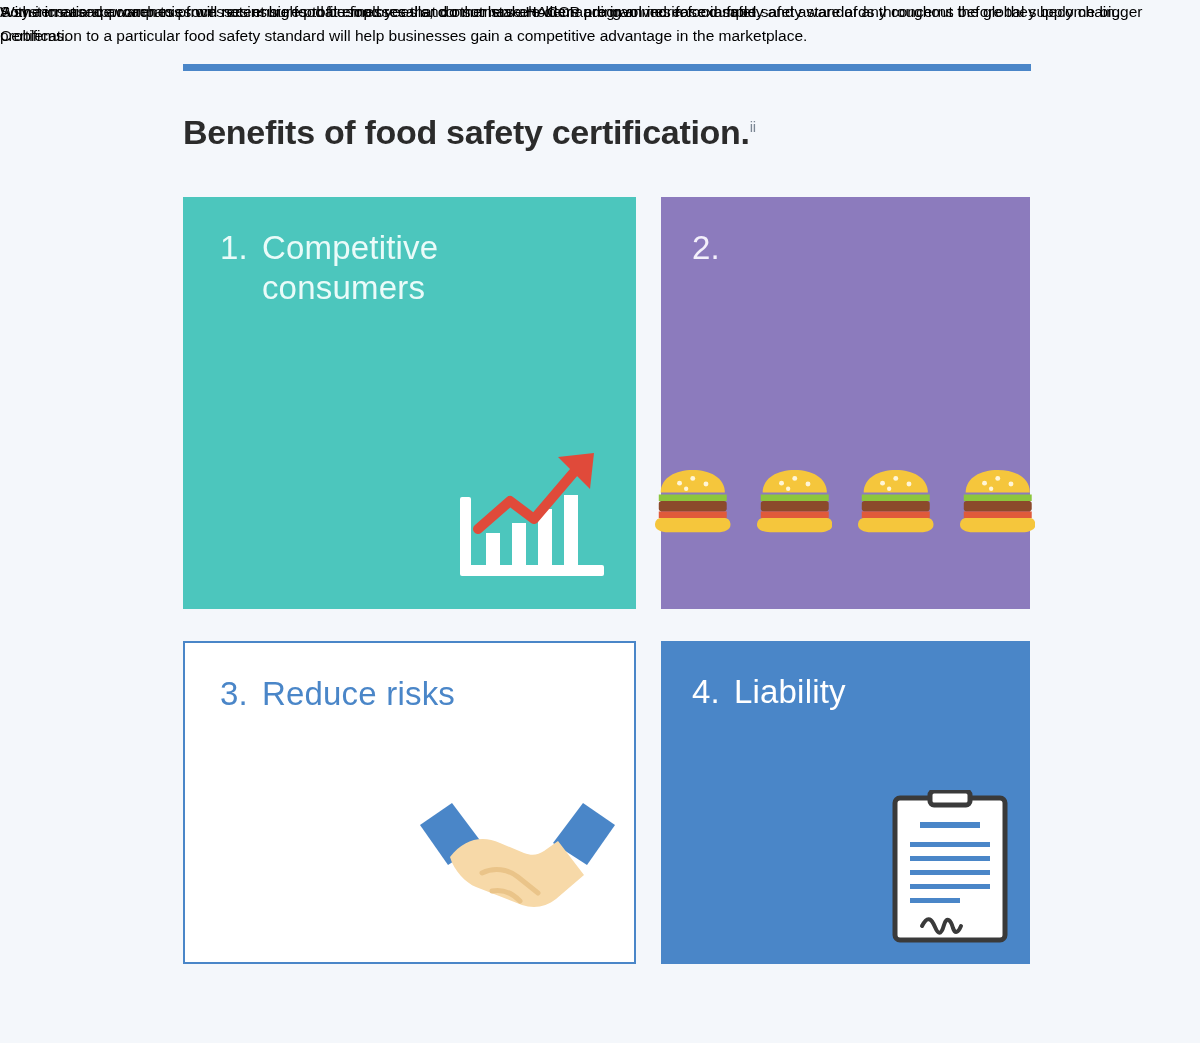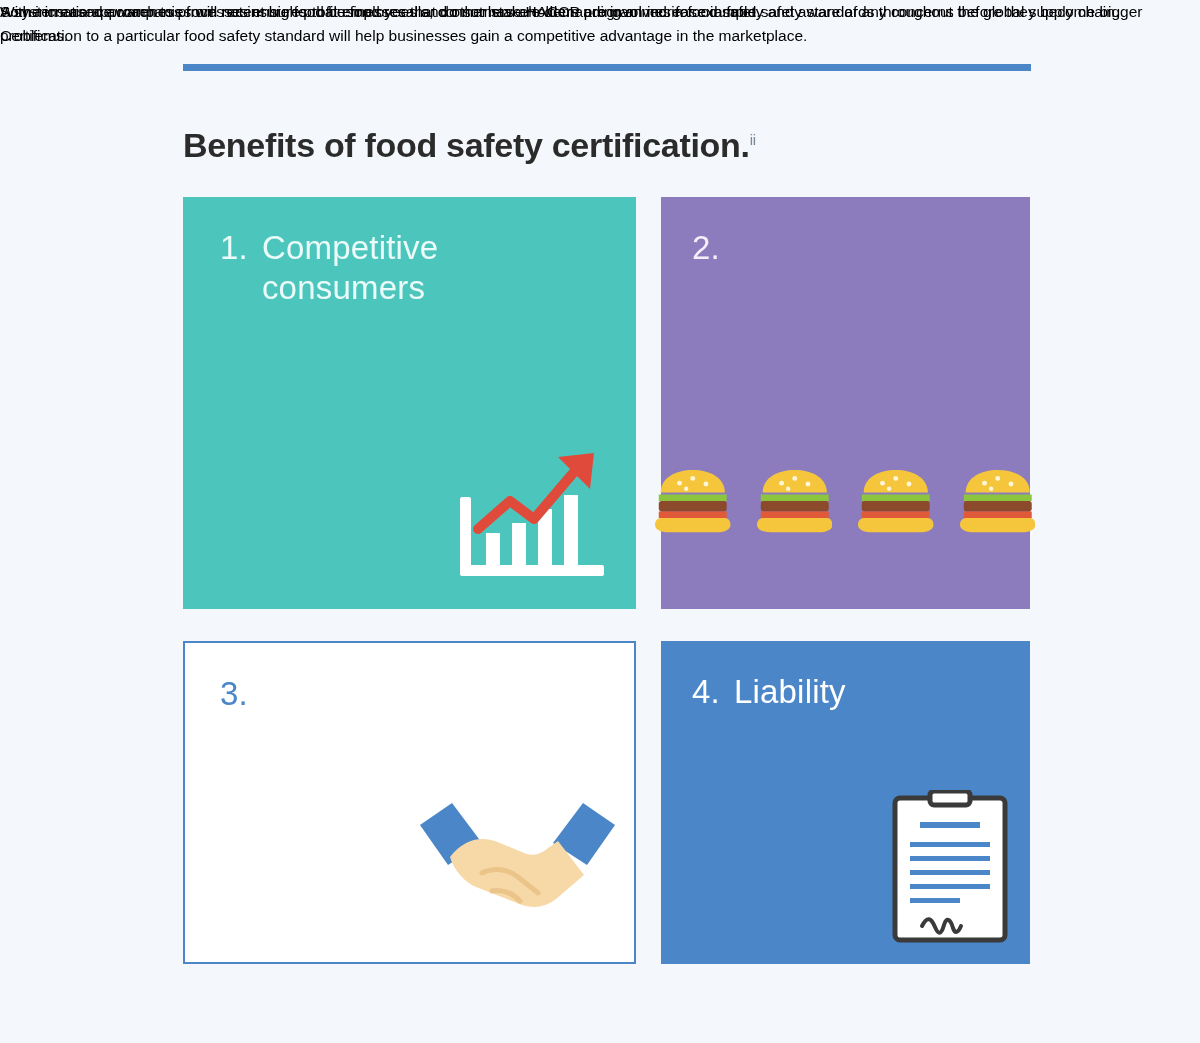--- a/index.html
+++ b/index.html
@@ -22,21 +22,21 @@
     position: absolute;
     left: 183px;
     top: 64px;
     width: 848px;
     height: 7px;
     background: #4a86c8;
   }
   .title {
     position: absolute;
     left: 183px;
-    top: 126px;
+    top: 113px;
     font-size: 34px;
     font-weight: bold;
     color: #2b2b2b;
     letter-spacing: -0.3px;
     white-space: nowrap;
   }
   .title .footnote {
     font-size: 15px;
     font-weight: normal;
     vertical-align: super;
@@ -193,20 +193,21 @@
         <rect x="4" y="39" width="72" height="11" rx="3" fill="#8b4a2b"></rect>
         <rect x="4" y="50" width="72" height="7" fill="#e05a3a"></rect>
         <path d="M6 57 h68 c4 0 6 4 6 7 c0 5-6 8-14 8 h-52 c-8 0-14-3-14-8 c0-3 2-7 6-7 z" fill="#f5c63c"></path>
       </svg>
     </div>
   </div>
 
   <div class="card card-3 c3">
     <div class="card-head">
       <span class="card-num">3.</span>
+      <span class="card-title">Reduce risks</span>
     </div>
   </div>
   <div class="card-body c3">A systematic approach to processes ensures that employees and other stakeholders are involved in food safety and aware of any concerns before they become bigger problems.</div>
   <div class="art art-hands">
     <svg width="195" height="130" viewBox="0 0 195 130">
       <g fill="#4a86c8">
         <polygon points="0,30 32,8 62,48 28,70"></polygon>
         <polygon points="195,30 163,8 133,48 167,70"></polygon>
       </g>
       <path d="M30 62 C44 44 62 40 80 48 l24 10 c8 3 14 2 20-2 l14-10 26 34 -28 24 c-10 8-22 10-34 6 l-46-18 C46 88 34 76 30 62 z" fill="#f7d9a8"></path>

